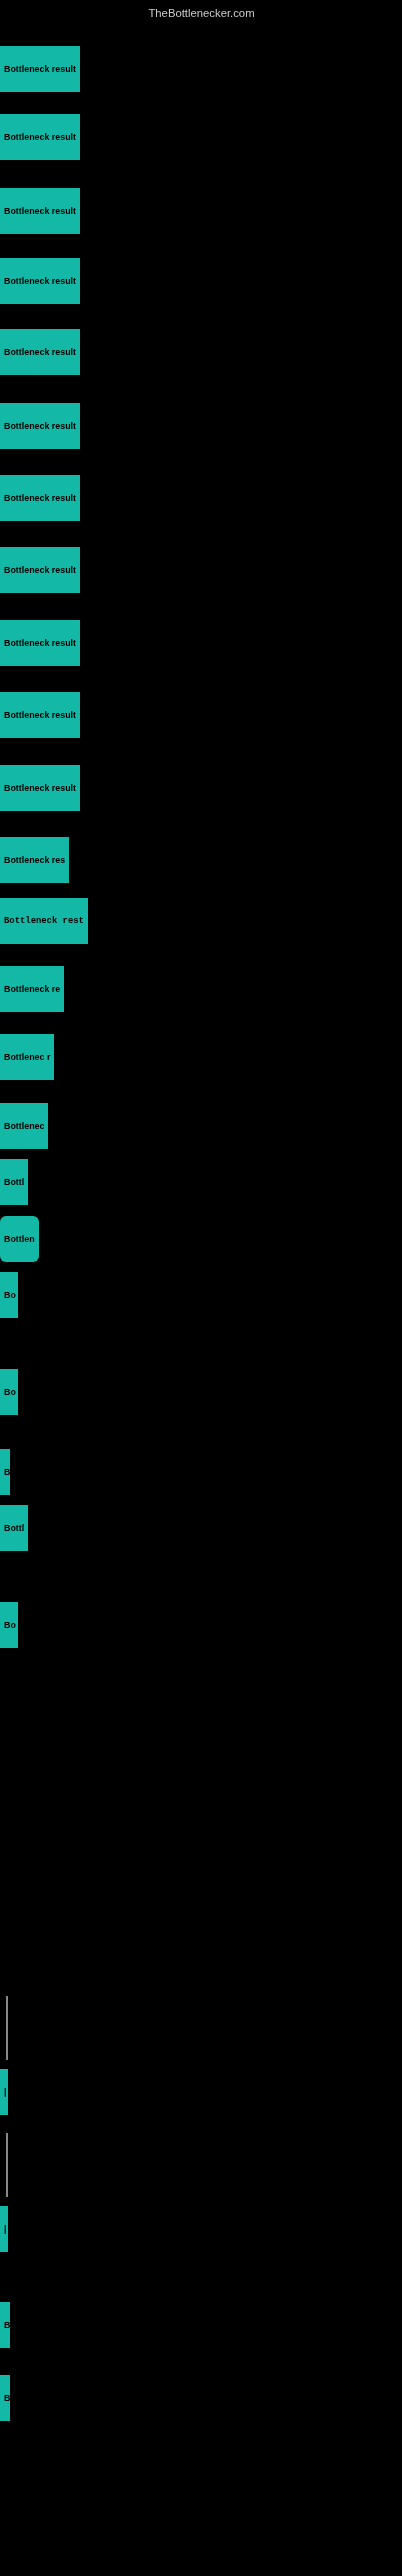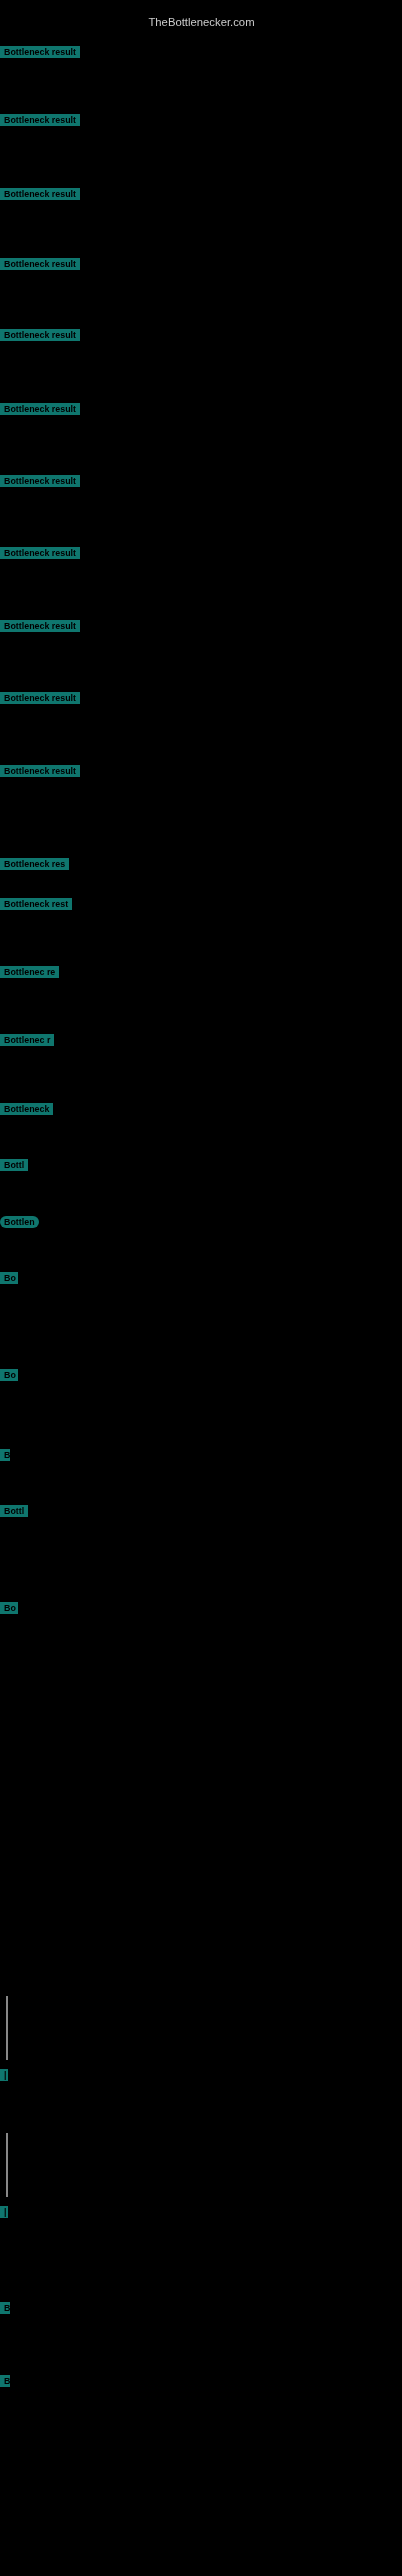--- a/index.html
+++ b/index.html
@@ -18,29 +18,28 @@
 
     .site-title {
       color: #cccccc;
       font-size: 11.3px;
       text-align: center;
       padding: 3.2px 0;
       position: absolute;
       top: 4px;
       left: 0;
       right: 0;
-      margin-top: 9px;
     }
 
     .bottleneck-badge {
-      background-color: #0f766e;
+      background-color: #14b8a6;
       color: #000000;
       font-size: 8.9px;
       font-weight: bold;
-      padding: 1px 4px;
+      padding: 18px 4px;
       display: inline-block;
       white-space: nowrap;
       overflow: hidden;
     }
 
     .result-row {
       position: absolute;
       left: 0;
     }
 
@@ -61,25 +60,25 @@
     <div class="result-row" style="top: 114px; left: 0px;"><span class="bottleneck-badge" style="max-width: 120px;">Bottleneck result</span></div>
     <div class="result-row" style="top: 188px; left: 0px;"><span class="bottleneck-badge" style="max-width: 118px;">Bottleneck result</span></div>
     <div class="result-row" style="top: 329px; left: 0px;"><span class="bottleneck-badge" style="max-width: 114px;">Bottleneck result</span></div>
     <div class="result-row" style="top: 258px; left: 0px;"><span class="bottleneck-badge" style="max-width: 111px;">Bottleneck result</span></div>
     <div class="result-row" style="top: 403px; left: 0px;"><span class="bottleneck-badge" style="max-width: 109px;">Bottleneck result</span></div>
     <div class="result-row" style="top: 475px; left: 0px;"><span class="bottleneck-badge" style="max-width: 105px;">Bottleneck result</span></div>
     <div class="result-row" style="top: 547px; left: 0px;"><span class="bottleneck-badge" style="max-width: 101px;">Bottleneck result</span></div>
     <div class="result-row" style="top: 620px; left: 0px;"><span class="bottleneck-badge" style="max-width: 97px;">Bottleneck result</span></div>
     <div class="result-row" style="top: 692px; left: 0px;"><span class="bottleneck-badge" style="max-width: 93px;">Bottleneck result</span></div>
     <div class="result-row" style="top: 765px; left: 0px;"><span class="bottleneck-badge" style="max-width: 87px;">Bottleneck result</span></div>
-    <div class="result-row" style="top: 837px; left: 0px;"><span class="bottleneck-badge" style="max-width: 81px; margin-top: 21px;">Bottleneck res</span></div>
-    <div class="result-row" style="top: 898px; left: 0px;"><span class="bottleneck-badge" style="max-width: 102px;">Bottleneck rest</span></div>
-    <div class="result-row" style="top: 966px; left: 0px;"><span class="bottleneck-badge" style="max-width: 72px;">Bottlenec re</span></div>
+    <div class="result-row" style="top: 837px; left: 0px;"><span class="bottleneck-badge" style="max-width: 81px;">Bottleneck res</span></div>
+    <div class="result-row" style="top: 898px; left: 0px;"><span class="bottleneck-badge" style="max-width: 102px; font-family: Liberation Mono, monospace;">Bottleneck rest</span></div>
+    <div class="result-row" style="top: 966px; left: 0px;"><span class="bottleneck-badge" style="max-width: 72px;">Bottleneck re</span></div>
     <div class="result-row" style="top: 1034px; left: 0px;"><span class="bottleneck-badge" style="max-width: 66px;">Bottlenec r</span></div>
-    <div class="result-row" style="top: 1103px; left: 0px;"><span class="bottleneck-badge" style="max-width: 56px;">Bottleneck</span></div>
+    <div class="result-row" style="top: 1103px; left: 0px;"><span class="bottleneck-badge" style="max-width: 56px;">Bottlenec</span></div>
     <div class="result-row" style="top: 1159px; left: 0px;"><span class="bottleneck-badge" style="max-width: 32px;">Bottl</span></div>
     <div class="result-row" style="top: 1216px; left: 0px;"><span class="bottleneck-badge" style="max-width: 44px; border-radius: 6px;">Bottlen</span></div>
     <div class="result-row" style="top: 1272px; left: 0px;"><span class="bottleneck-badge" style="max-width: 17.7px;">Bo</span></div>
     <div class="result-row" style="top: 1369px; left: 0px;"><span class="bottleneck-badge" style="max-width: 17.7px;">Bo</span></div>
     <div class="result-row" style="top: 1449px; left: 0px;"><span class="bottleneck-badge" style="max-width: 9.7px;">B</span></div>
     <div class="result-row" style="top: 1505px; left: 0px;"><span class="bottleneck-badge" style="max-width: 32px;">Bottl</span></div>
     <div class="result-row" style="top: 1602px; left: 0px;"><span class="bottleneck-badge" style="max-width: 17.7px;">Bo</span></div>
     <div class="result-row" style="top: 2069px; left: 0px;"><span class="bottleneck-badge" style="max-width: 6.4px;">|</span></div>
     <div class="result-row" style="top: 2206px; left: 0px;"><span class="bottleneck-badge" style="max-width: 6.4px;">|</span></div>
     <div class="result-row" style="top: 2302px; left: 0px;"><span class="bottleneck-badge" style="max-width: 9.7px;">B</span></div>

